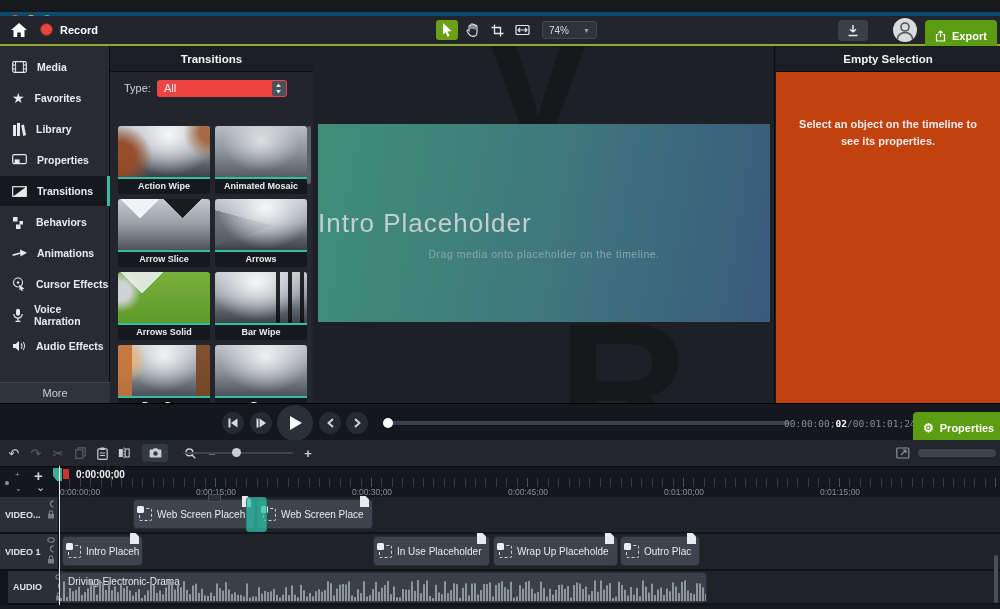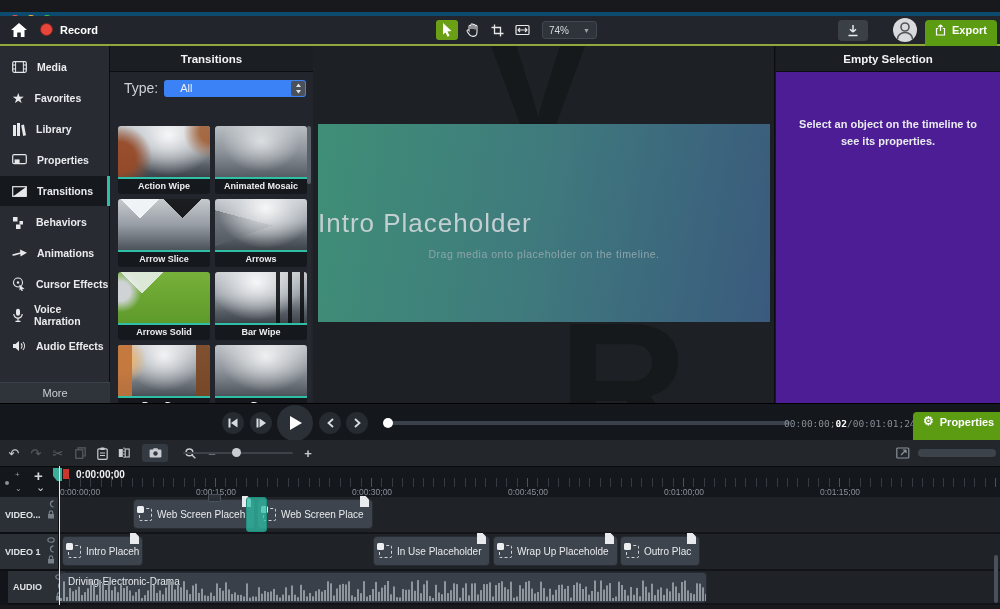--- a/index.html
+++ b/index.html
@@ -12,36 +12,36 @@
   
   .titlebar{left:0;top:12px;width:1000px;height:16px;background:#0c4a6e;text-decoration:underline;}
   .light{width:10px;height:10px;border-radius:50%;position:absolute;top:3px;}
   .title-text{width:100%;text-align:center;font-size:11px;font-weight:bold;color:#bcc0c5;line-height:16px;}
 
   
   .topbar{left:0;top:16px;width:1000px;height:30px;background:#22252b;border-bottom:2px solid #8fa839;}
   .toolbtn{width:22px;height:20px;border-radius:3px;display:flex;align-items:center;justify-content:center;}
   .toolbtn.sel{background:#6a9f16;}
   .zoom-select{background:#2f343a;border:1px solid #41474f;border-radius:3px;height:18px;padding:0 6px;font-size:10px;color:#d7dade;display:flex;align-items:center;gap:14px;}
-  .btn-green{background:#5b9c12;border-radius:4px;color:#fff;font-weight:bold;font-size:11px;display:flex;align-items:flex-end;gap:6px;padding:16px 10px;height:21px;}
+  .btn-green{background:#5b9c12;border-radius:4px;color:#fff;font-weight:bold;font-size:11px;display:flex;align-items:center;gap:6px;padding:16px 10px;height:21px;}
 
   
   .sidebar{left:0;top:46px;width:110px;height:357px;background:#282c32;border-right:1px solid #0b0d0f;}
   .side-item{position:absolute;left:0;width:110px;height:30px;display:flex;align-items:center;gap:10px;padding-left:12px;cursor:default;}
   .side-item .lbl{font-size:10.5px;font-weight:bold;color:#e9ebee;}
   .side-item.sel{background:#15181c;}
   .side-item.sel::after{content:"";position:absolute;right:0;top:0;width:3px;height:100%;background:#2fbfa7;}
   .more-bar{position:absolute;left:0;top:336px;width:110px;height:21px;background:#2f343a;border-top:1px solid #3c424a;text-align:center;font-size:11px;color:#ccd0d4;line-height:21px;}
 
   
   .tpanel{left:110px;top:46px;width:203px;height:357px;background:#22262c;overflow:hidden;}
   .panel-head{height:26px;background:#1b1e23;border-bottom:1px solid #0b0d0f;text-align:center;font-size:11.5px;font-weight:bold;color:#f2f3f5;line-height:26px;}
   .type-row{position:absolute;left:0;top:32px;width:203px;height:20px;display:flex;align-items:center;padding-left:14px;gap:6px;}
-  .type-lbl{font-size:14px;color:#ced2d7;}
-  .type-select{width:142px;height:17px;background:#3b82f6;border-radius:3px;display:flex;align-items:center;font-size:11px;color:#eceef0;padding-left:16px;position:relative;}
+  .type-lbl{font-size:11px;color:#ced2d7;}
+  .type-select{width:130px;height:17px;background:#ef4444;border-radius:3px;display:flex;align-items:center;font-size:11px;color:#eceef0;padding-left:7px;position:relative;}
   .stepper{position:absolute;right:1px;top:1px;width:14px;height:15px;background:#4a515a;border-radius:2px;display:flex;flex-direction:column;align-items:center;justify-content:center;}
   .search-pill{position:absolute;left:8px;top:55px;width:187px;height:16px;background:#13161a;border:1px solid #2c3137;border-radius:9px;display:flex;align-items:center;gap:5px;padding:0 8px;}
   .search-pill input{background:transparent;border:0;outline:0;color:#aeb3b9;font-size:10.5px;width:140px;font-family:"Liberation Sans",sans-serif;}
   .search-pill input::placeholder{color:#6b7178;}
   .cards{position:absolute;left:8px;top:80px;width:190px;height:277px;}
   .t-card{position:absolute;width:92px;height:70px;}
   .t-thumb{height:53px;border-radius:3px 3px 0 0;border-bottom:2px solid #2fbfa7;}
   .t-label{height:15px;background:#15181d;border-radius:0 0 3px 3px;text-align:center;font-size:9px;font-weight:bold;color:#eceef0;line-height:15px;overflow:hidden;}
   .mtn{background:
     radial-gradient(ellipse at 55% 18%, rgba(250,250,251,.95) 0%, rgba(225,228,231,.55) 38%, transparent 68%),
@@ -80,21 +80,21 @@
   .list-thumb{position:absolute;left:0;top:0;width:4px;height:58px;background:#5a6069;border-radius:2px;}
 
   
   .preview{left:313px;top:46px;width:462px;height:357px;background:#1d2024;border-right:1px solid #0b0d0f;overflow:hidden;}
   .wmark{position:absolute;font-size:180px;font-weight:bold;color:rgba(0,0,0,.22);line-height:1;}
   .canvas{position:absolute;left:5px;top:78px;width:452px;height:198px;background:linear-gradient(100deg,#3f8f77 0%,#3f7a7d 48%,#3a5a7d 100%);}
   .pv-title{position:absolute;width:100%;top:84px;text-align:left;font-size:26px;font-weight:300;letter-spacing:1px;color:#c4cfd2;}
   .pv-sub{position:absolute;width:100%;top:124px;text-align:center;font-size:10.5px;letter-spacing:.5px;color:#8da5ab;}
 
   
-  .rpanel{left:776px;top:46px;width:224px;height:357px;background:#4c1d95;}
+  .rpanel{left:776px;top:46px;width:224px;height:357px;background:#c2410c;}
   .rmsg{position:absolute;left:14px;top:70px;width:196px;text-align:center;font-size:11px;font-weight:bold;color:#e9ebee;line-height:1.5;}
 
   
   .pbar{left:0;top:403px;width:1000px;height:37px;background:#14171b;border-top:1px solid #000;}
   .pb-circle{position:absolute;border-radius:50%;background:#262b31;display:flex;align-items:center;justify-content:center;}
   .timecode{position:absolute;left:784px;top:14px;font-family:"DejaVu Sans Mono",monospace;font-size:9.5px;color:#868e97;}
   .timecode b{color:#fff;}
   .props-btn{position:absolute;left:913px;top:8px;height:21px;}
 
   

